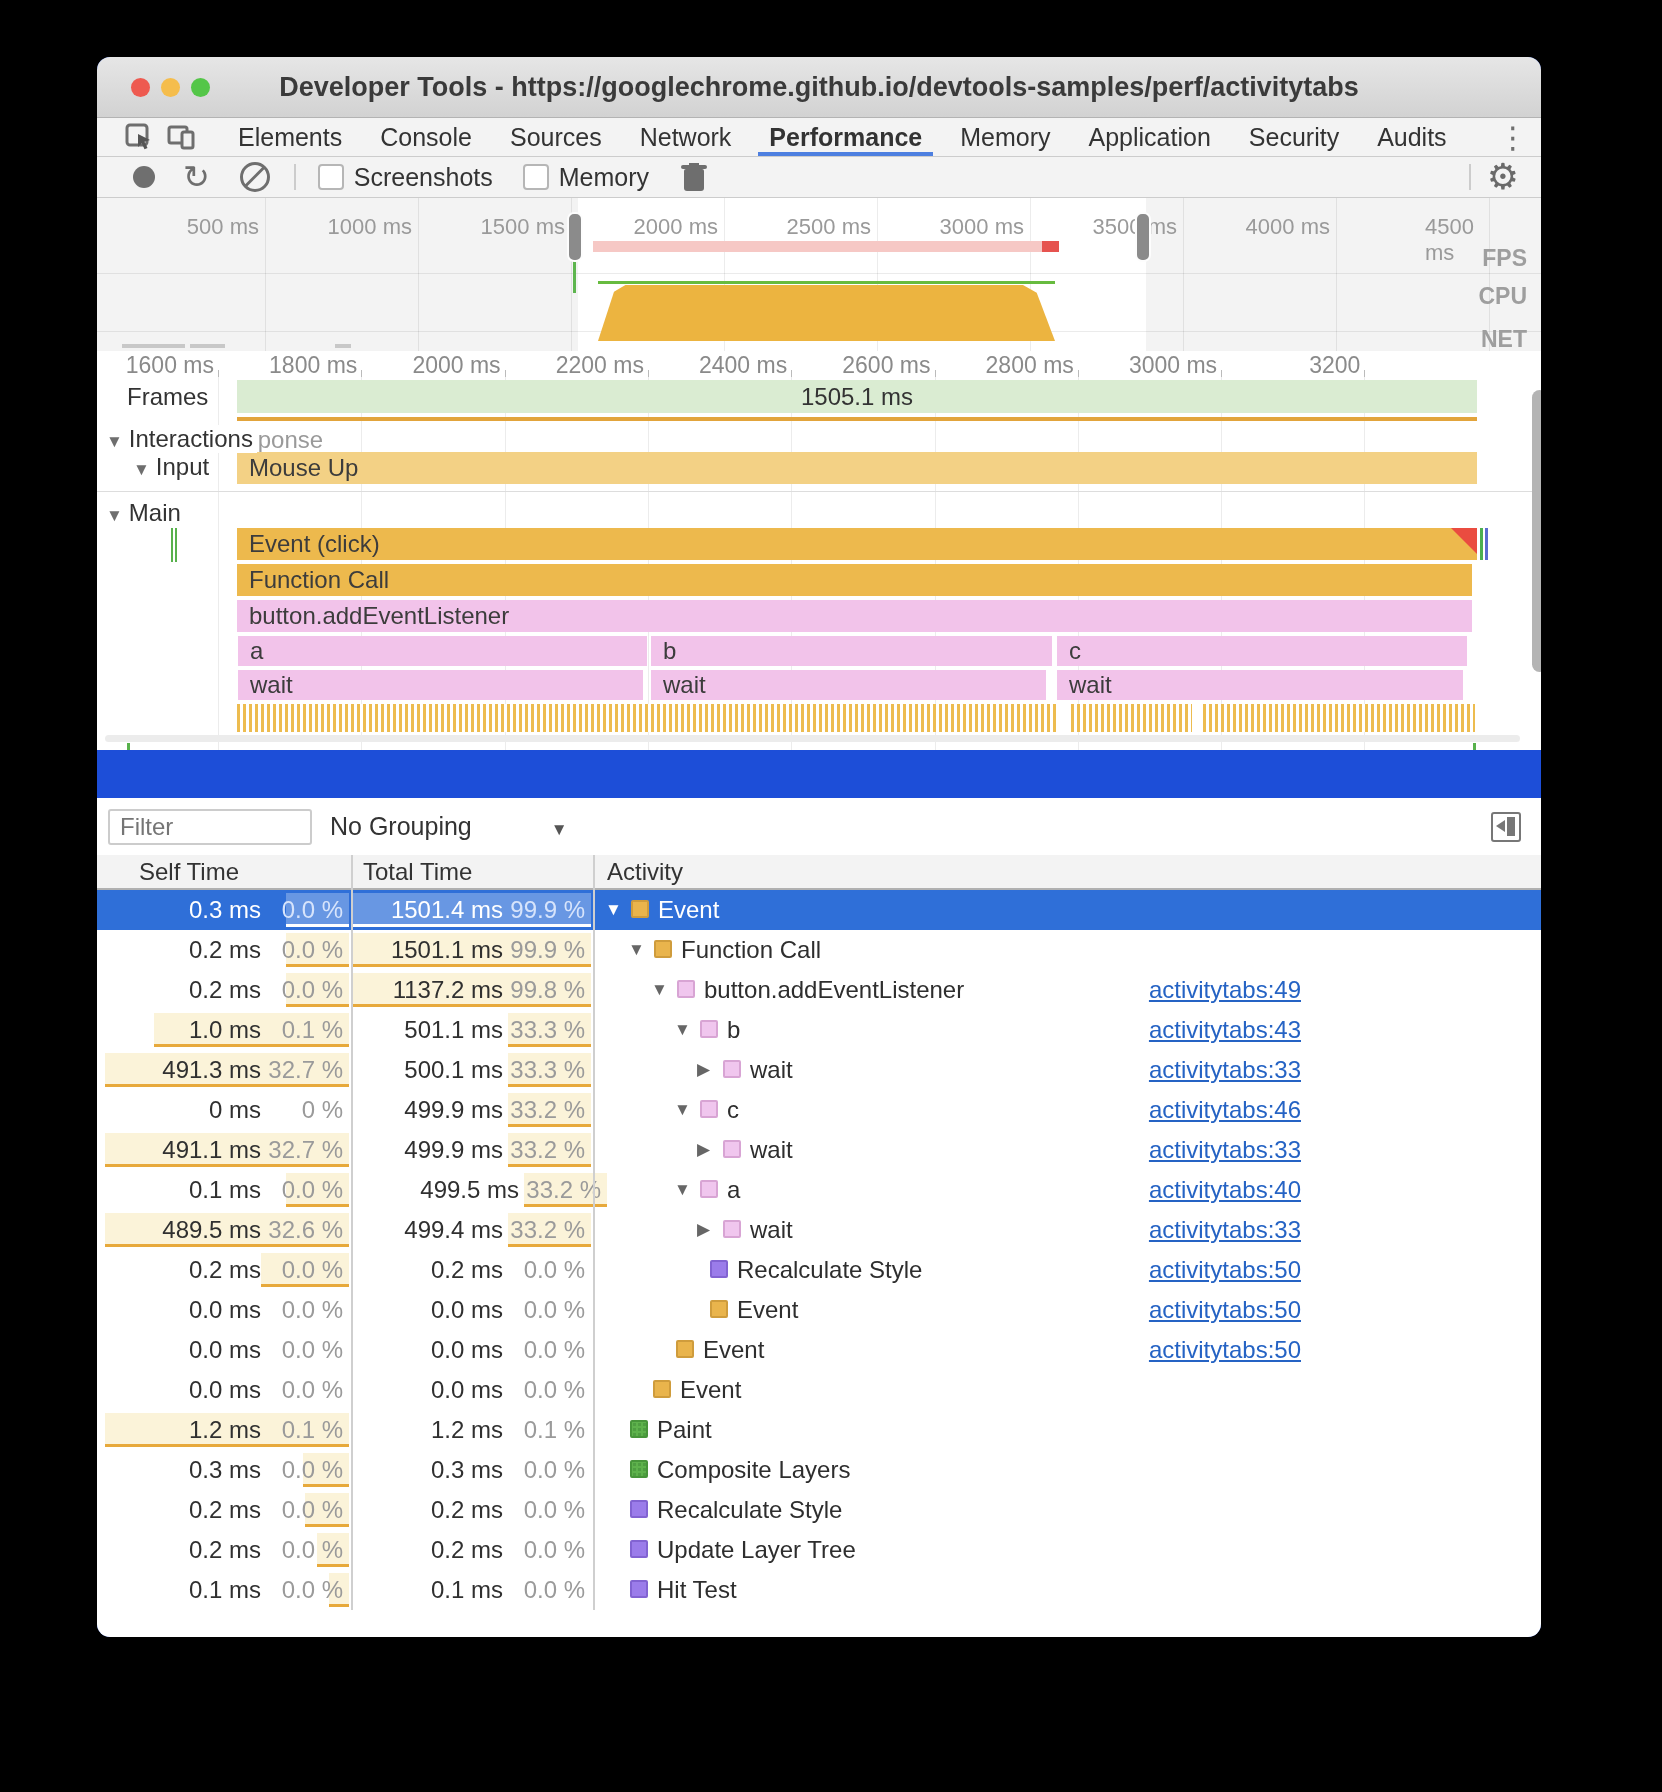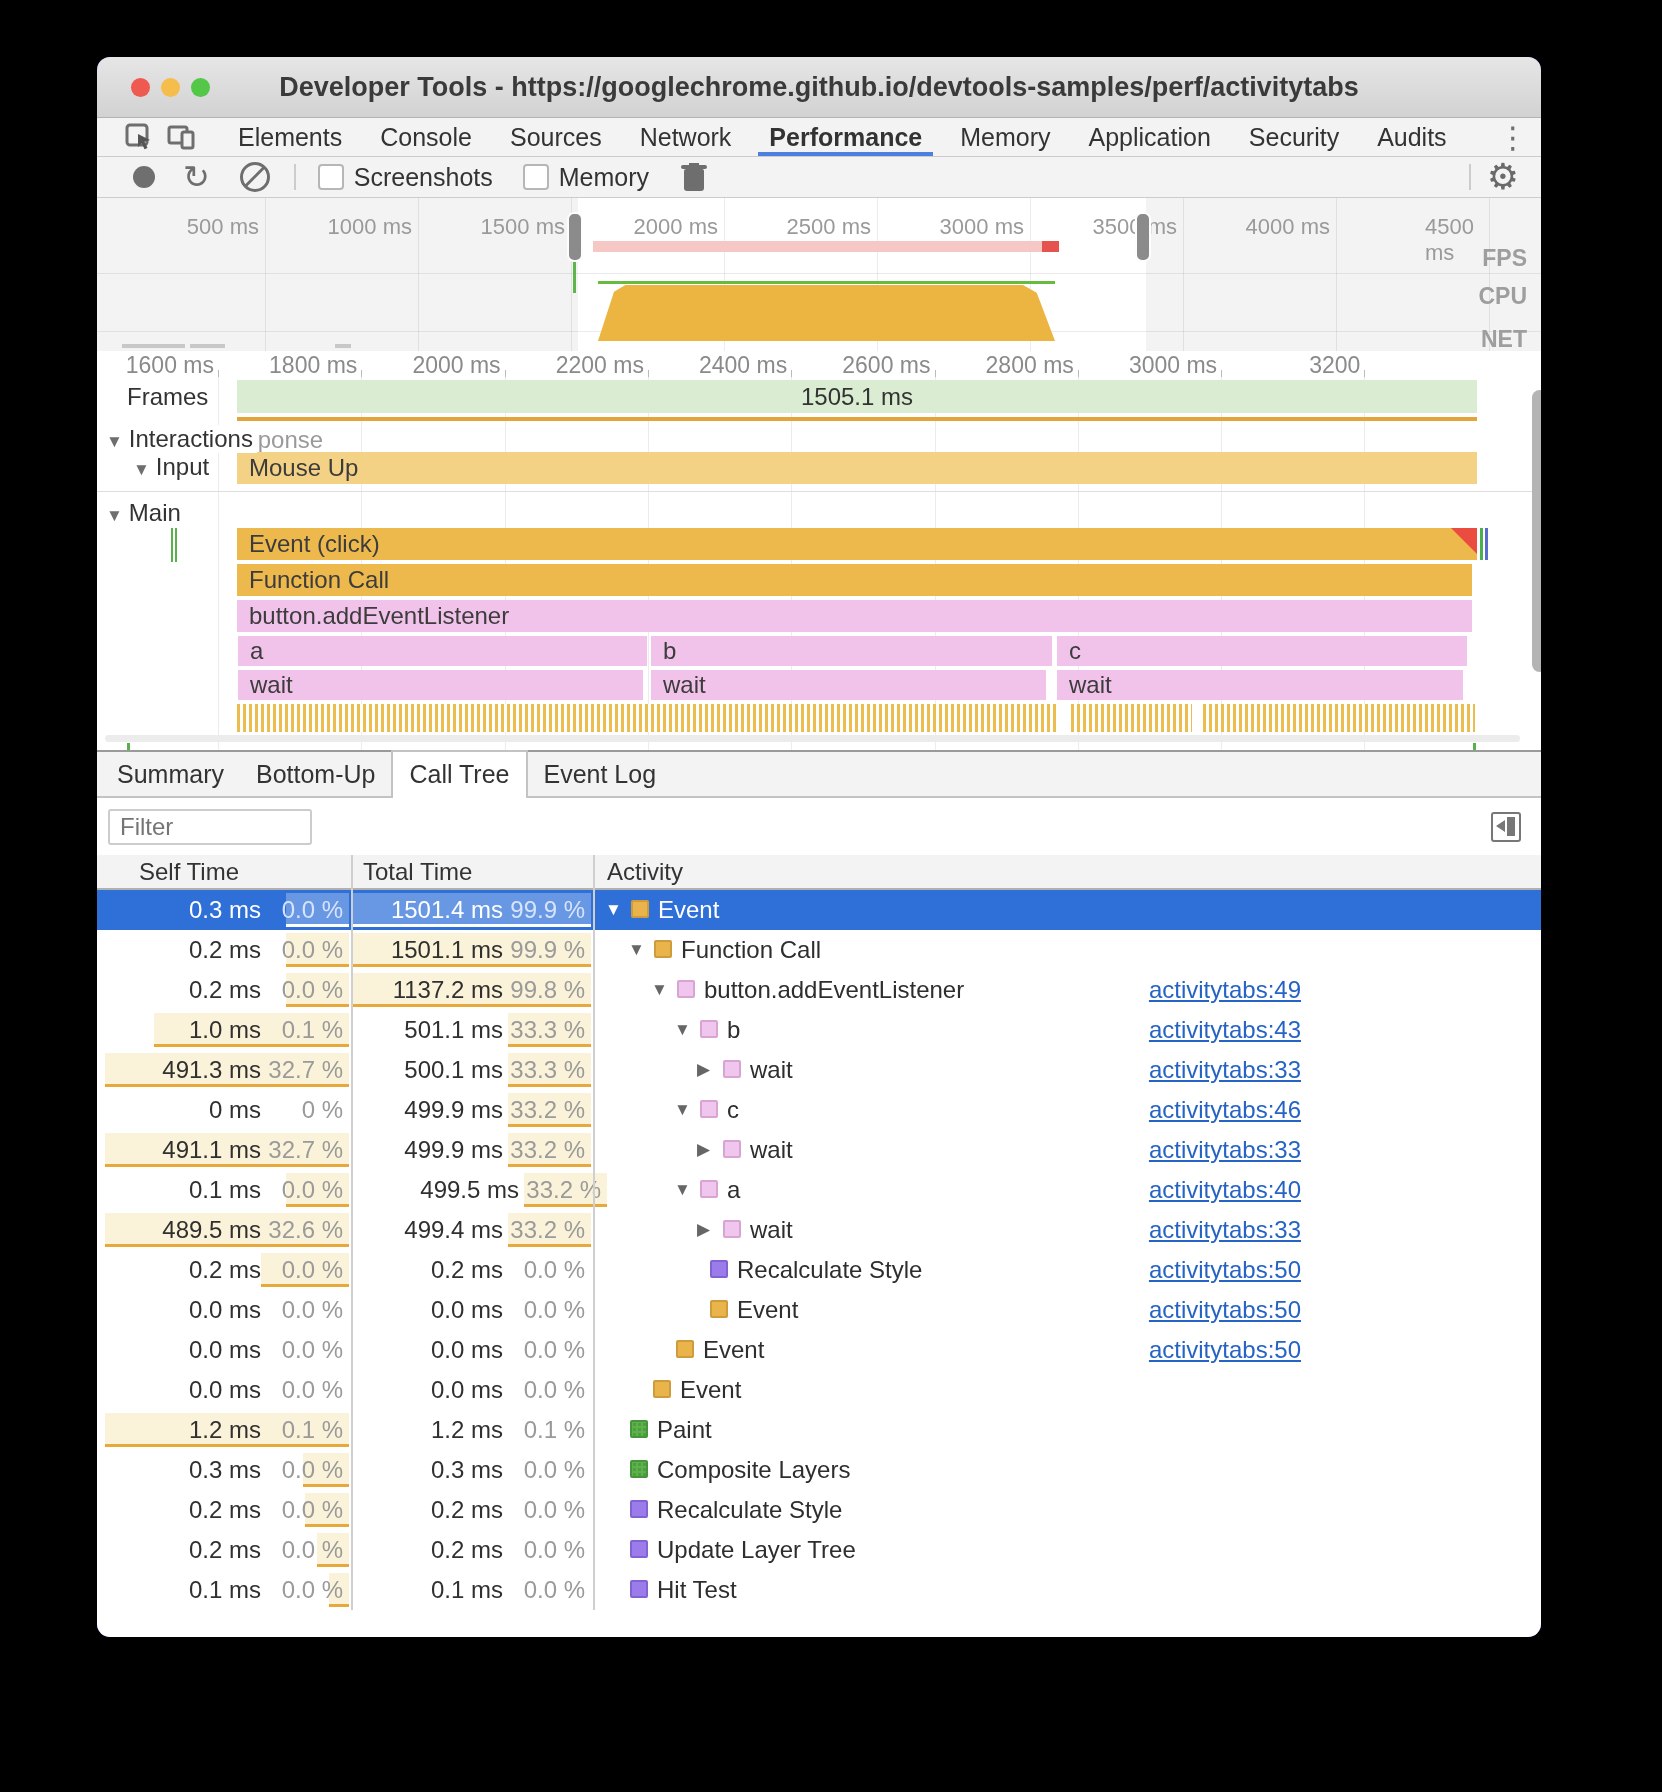--- a/index.html
+++ b/index.html
@@ -275,29 +275,27 @@
     <div class="abs stripes" style="left:140px;top:327px;width:1238px;height:28px;"></div>
     <div class="abs" style="left:961px;top:327px;width:10px;height:28px;background:#fff;z-index:2;"></div>
     <div class="abs" style="left:1095px;top:327px;width:8px;height:28px;background:#fff;z-index:2;"></div>
 
     <div class="abs" style="left:8px;top:358px;width:1415px;height:7px;background:#ececec;border-radius:4px;"></div>
     <div class="abs" style="left:30px;top:366px;width:3px;height:7px;background:#58b14c;"></div>
     <div class="abs" style="left:1376px;top:366px;width:3px;height:7px;background:#58b14c;"></div>
     <div class="abs" style="left:1435px;top:13px;width:15px;height:282px;background:#b4b4b4;border-radius:8px;"></div>
   </div>
 
-  <div class="btabs">
-    <div class="btab" style="margin-left:4px;">Summary</div>
-    <div class="btab">Bottom-Up</div>
-    <div class="btab active">Call Tree</div>
-    <div class="btab">Event Log</div>
-  </div>
 
   <div class="filterrow">
     <input class="filter-input" placeholder="Filter" style="">
+    <div class="grouping">
+      <span>No Grouping</span>
+      <span style="font-size:17px;color:#555;margin-left:72px;">▼</span>
+    </div>
     <div class="abs" style="right:20px;top:14px;width:30px;height:30px;border:2.5px solid #777;border-radius:3px;box-sizing:border-box;">
       <div style="position:absolute;right:4px;top:3px;width:8px;height:19px;background:#777;"></div>
       <div style="position:absolute;left:3px;top:6px;width:0;height:0;border-top:6.5px solid transparent;border-bottom:6.5px solid transparent;border-right:9px solid #777;"></div>
     </div>
   </div>
 
   <div class="thead">
     <div class="th" style="left:14px;margin-left:28px;">Self Time</div>
     <div class="th" style="left:266px;">Total Time</div>
     <div class="th" style="left:510px;">Activity</div>

